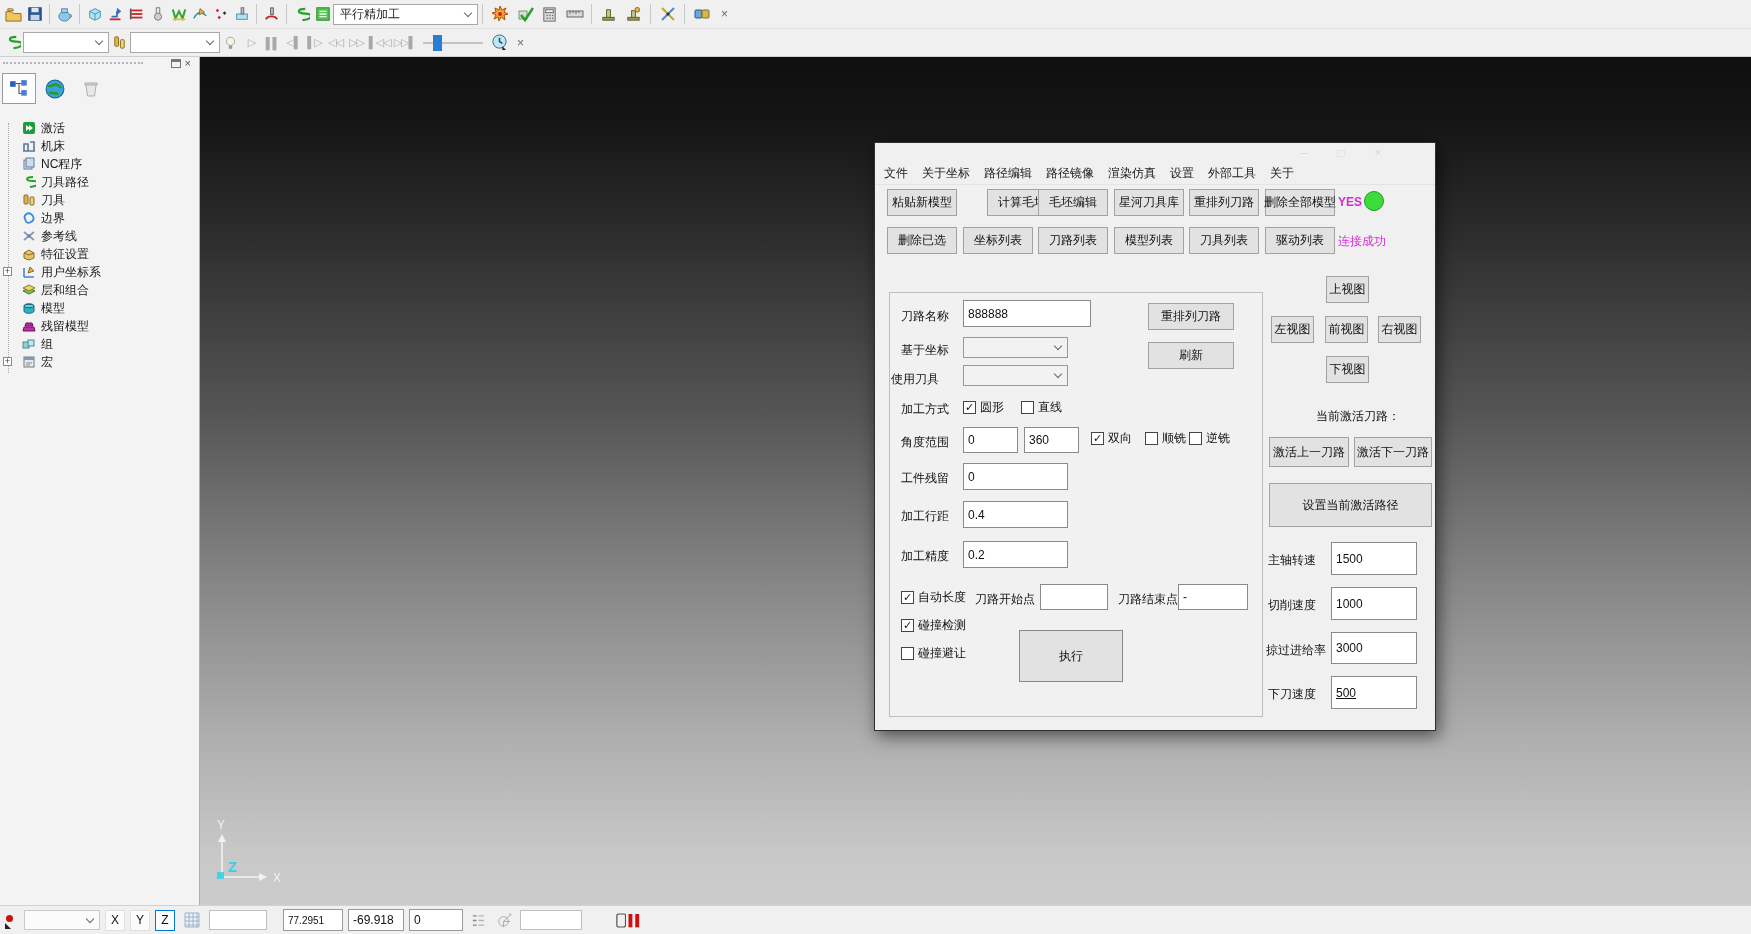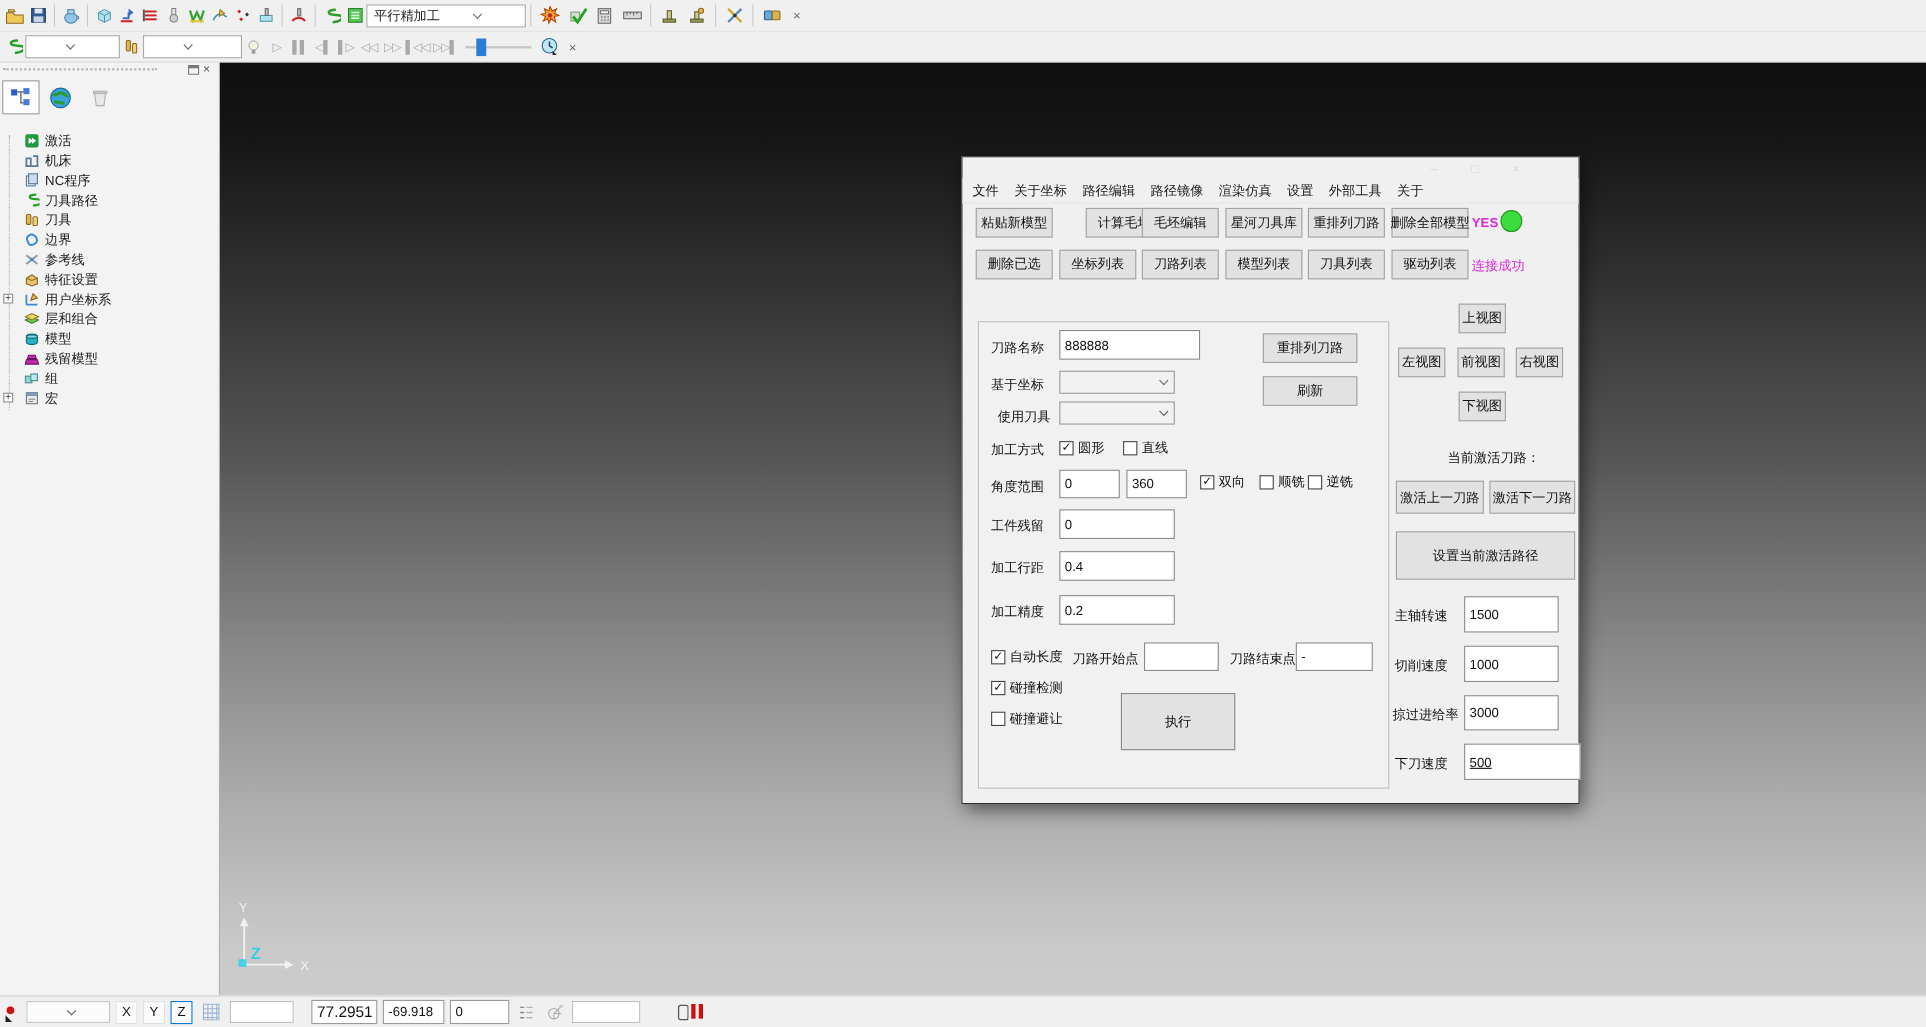--- a/index.html
+++ b/index.html
@@ -10,21 +10,21 @@
   
   .tb1 { position:absolute; left:0; top:0; width:100%; height:29px; background:#f0f0f0;
          border-bottom:1px solid #e2e2e2; display:flex; align-items:center; padding:0 3px; }
   .tb2 { position:absolute; left:0; top:29px; width:100%; height:28px; background:#f0f0f0;
          border-bottom:1px solid #cfcfcf; display:flex; align-items:center; padding:0 2px; }
   .tbtn { width:21px; height:24px; display:flex; align-items:center; justify-content:center;
           flex:none; border:1px solid transparent; border-radius:2px; }
   .tbtn.big { width:25px; }
   .tsep { width:1px; height:20px; background:#c8c8c8; margin:0 4px; flex:none; }
   .combo { height:21px; background:#fff; border:1px solid #a8a8a8; display:flex; align-items:center;
-           padding:0 6px; font-size:12px; color:#222; flex:none;gap:31px; }
+           justify-content:space-between; padding:0 6px; font-size:12px; color:#222; flex:none;gap:31px; }
   .chev { width:6px; height:6px; border-right:1px solid #666; border-bottom:1px solid #666;
           transform:rotate(45deg); margin-top:-3px; flex:none; }
   .pb { color:#a8a8a8; font-size:11px; letter-spacing:-1px; }
   .xglyph { color:#666; font-size:12px; }
   .slider { width:60px; height:18px; position:relative; flex:none; margin:0 6px; }
   .slider .track { position:absolute; left:0; right:0; top:8px; height:2px; background:#c4c4c4; }
   .slider .handle { position:absolute; left:10px; top:1px; width:9px; height:16px; background:#2b7cd3; }
 
   
   .explorer { position:absolute; left:0; top:57px; width:200px; height:848px; background:#f3f3f3;
@@ -507,21 +507,21 @@
 
     <div class="dpanel"></div>
 
     <div class="dlbl" style="left:26px;top:165px;">刀路名称</div>
     <input class="din" style="left: 88px; top: 157px; width: 128px; height: 27px;" value="888888">
     <div class="dlbl" style="left:26px;top:199px;">基于坐标</div>
     <div class="dcombo" style="left:88px;top:194px;width:105px;height:21px;">
         <span></span>
         <span class="chev"></span>
       </div>
-    <div class="dlbl" style="left:32px;top:228px;">使用刀具</div>
+    <div class="dlbl" style="left:16px;top:228px;">使用刀具</div>
     <div class="dcombo" style="left:88px;top:222px;width:105px;height:21px;">
         <span></span>
         <span class="chev"></span>
       </div>
 
     <div class="dbtn" style="left:273px;top:160px;width:86px;height:27px;">重排列刀路</div>
     <div class="dbtn" style="left:273px;top:199px;width:86px;height:27px;">刷新</div>
 
     <div class="dlbl" style="left:26px;top:258px;">加工方式</div>
     <div class="cbrow" style="left:88px;top:256px;">
@@ -586,21 +586,21 @@
     <div class="dbtn" style="left:479px;top:294px;width:78px;height:30px;">激活下一刀路</div>
     <div class="dbtn" style="left:394px;top:340px;width:163px;height:44px;">设置当前激活路径</div>
 
     <div class="dlbl" style="left:393px;top:409px;">主轴转速</div>
     <input class="din" style="left: 456px; top: 399px; width: 86px; height: 33px;" value="1500">
     <div class="dlbl" style="left:393px;top:454px;">切削速度</div>
     <input class="din" style="left: 456px; top: 444px; width: 86px; height: 33px;" value="1000">
     <div class="dlbl" style="left:391px;top:499px;">掠过进给率</div>
     <input class="din" style="left: 456px; top: 489px; width: 86px; height: 32px;" value="3000">
     <div class="dlbl" style="left:393px;top:543px;">下刀速度</div>
-    <input class="din" style="left: 456px; top: 533px; width: 106px; height: 33px; text-decoration: underline;" value="500">
+    <input class="din" style="left: 456px; top: 533px; width: 86px; height: 33px; text-decoration: underline;" value="500">
   </div>
 
   <div class="sbar">
     <div class="reddot">
       <div class="dot"></div>
       <div class="corner"></div>
     </div>
     <div class="combo" style="width:76px;height:20px;background:#fbfbfb;border-color:#c9c9c9;">
       <span></span>
       <span class="chev"></span>
@@ -609,21 +609,21 @@
     <div class="scell axisbtn">Y</div>
     <div class="scell axisbtn active">Z</div>
     <div class="scell" style="width:24px;">
         <svg width="18" height="18" viewBox="0 0 18 18">
           <path d="M2 2h14v14H2z" fill="none" stroke="#9ab4cf"></path>
           <path d="M2 6h14M2 10h14M2 14h14M6 2v14M10 2v14M14 2v14" stroke="#9ab4cf"></path>
         </svg>
       </div>
     <input class="scell sbox din" style="position: static; width: 58px; height: 20px; border-color: rgb(192, 192, 192);" value="">
     <div style="width:6px;"></div>
-    <input class="scell sbox din" style="position: static; width: 60px; height: 22px; font-size: 14px;" value="77.2951">
+    <input class="scell sbox din" style="position: static; width: 60px; height: 22px; font-size: 10px;" value="77.2951">
     <input class="scell sbox din" style="position: static; width: 56px; height: 22px; font-size: 12px;" value="-69.918">
     <input class="scell sbox din" style="position: static; width: 54px; height: 22px; font-size: 12px;" value="0">
     <div class="scell" style="width:20px;">
         <svg width="15" height="15" viewBox="0 0 16 16">
           <path d="M2 3h4M2 8h4M2 13h4" stroke="#7a8a99" stroke-width="1.4"></path>
           <path d="M8 3h6M8 8h6M8 13h6" stroke="#aab8c4" stroke-width="1.4"></path>
         </svg>
       </div>
     <div class="scell" style="width:22px;">
         <svg width="17" height="17" viewBox="0 0 18 18">

